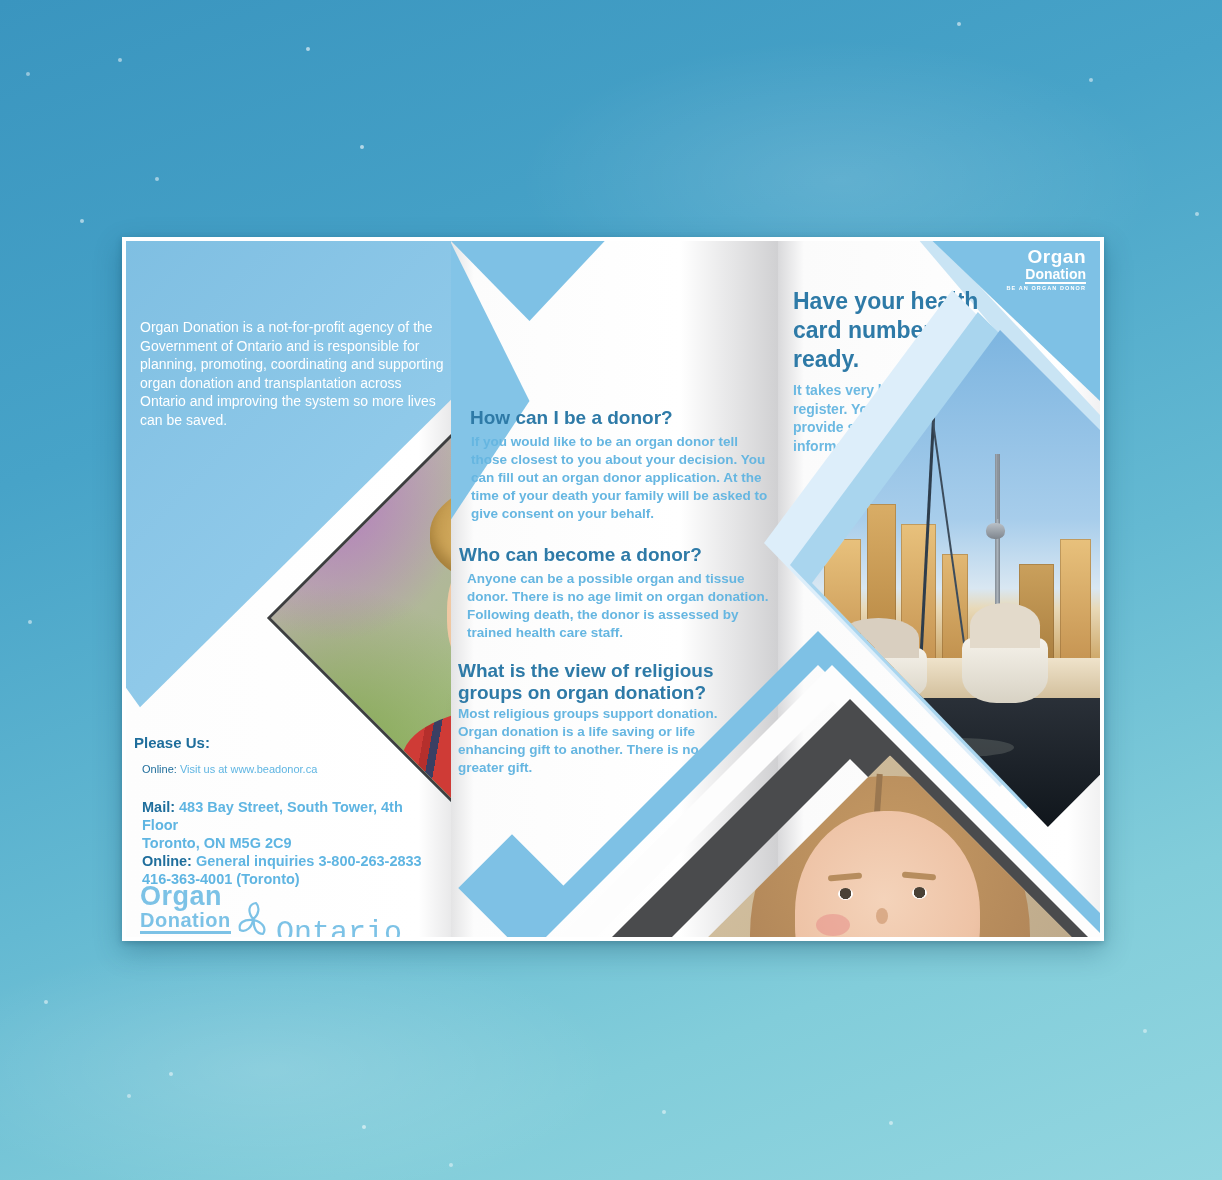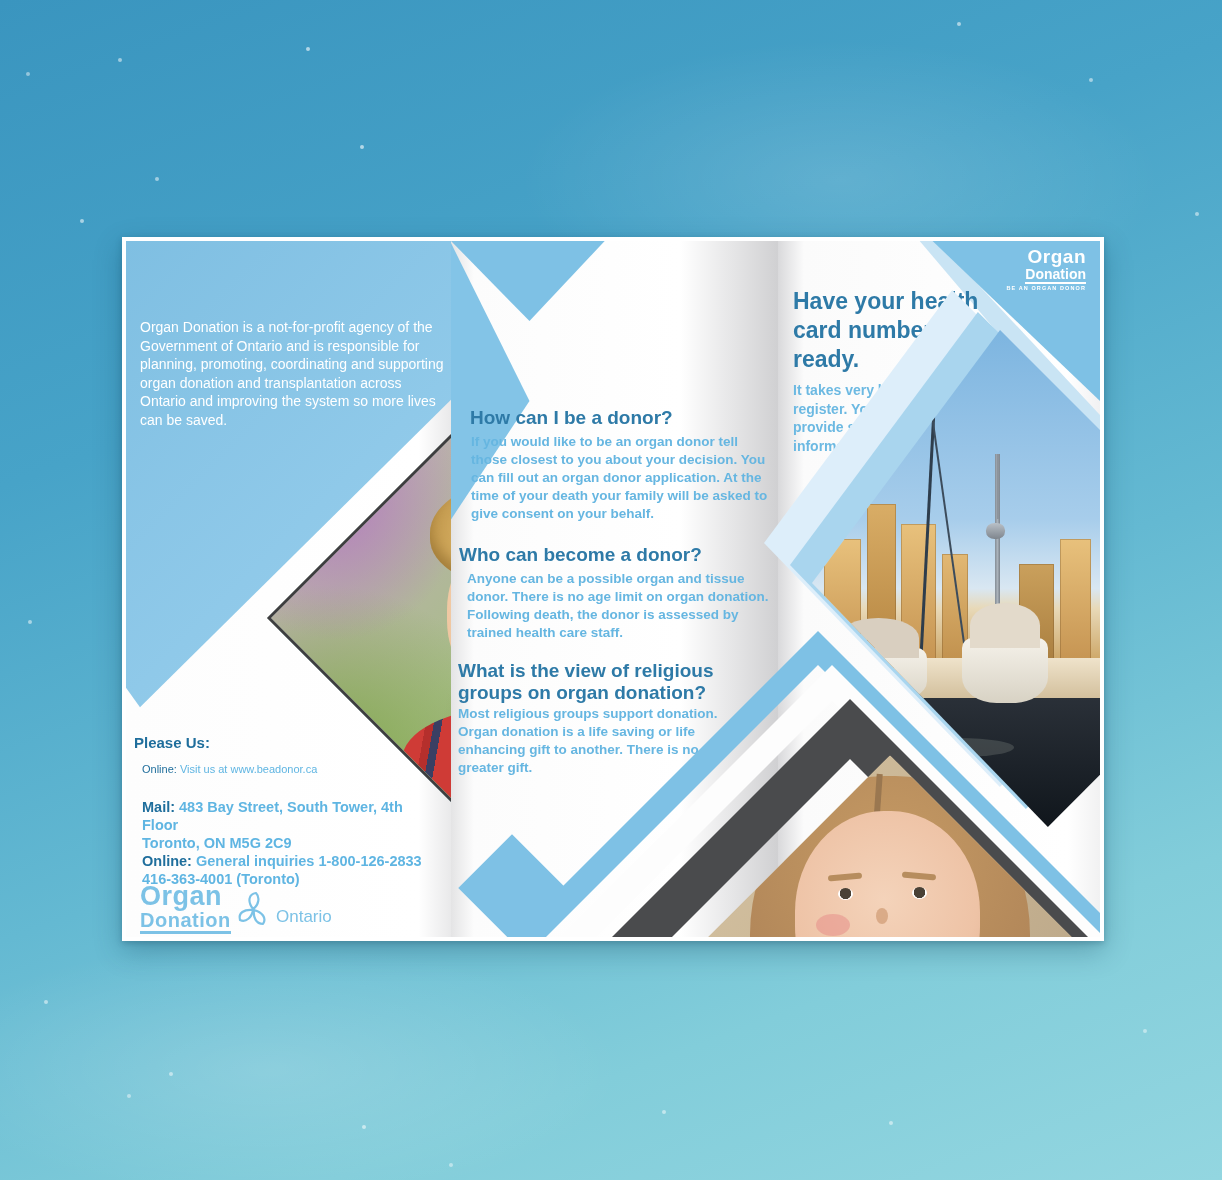--- a/index.html
+++ b/index.html
@@ -130,21 +130,21 @@
   .lp-rule{left:14px;top:62px;width:298px;height:4px;background:#fff;}
   .lp-body{left:14px;top:77px;width:308px;font-size:14px;line-height:1.33;font-weight:normal;color:#fff;}
   .lp-contact{left:8px;top:493px;font-size:15px;font-weight:bold;color:#1f6e9c;}
   .lp-online{left:16px;top:522px;font-size:11px;font-weight:normal;color:#5fb5e2;}
   .lp-mailblock{left:16px;top:558px;width:300px;font-size:14.5px;line-height:1.24;font-weight:bold;color:#5fb5e2;}
   .lbl{color:#1f6e9c;}
   .lp-logo{left:14px;top:642px;color:#7cc2e6;line-height:1;}
   .lp-logo .l1{font-size:27px;font-weight:800;letter-spacing:.5px;}
   .lp-logo .l2{font-size:20px;font-weight:800;border-bottom:3px solid #7cc2e6;display:inline-block;padding-bottom:1px;letter-spacing:.5px;}
   .lp-ontario{left:106px;top:648px;display:flex;align-items:center;color:#7cc2e6;}
-  .lp-ontario .word{font-size:17px;margin-left:2px;margin-top:14px;}
+  .lp-ontario .word{font-size:30px;margin-left:2px;margin-top:27px;font-family:Liberation Mono, monospace;}
 
   .mp-heading{left:138px;top:21px;width:182px;text-align:center;font-size:21px;line-height:1.33;font-weight:bold;color:#2e7aa7;}
   .q-head{font-size:19px;font-weight:bold;color:#2e7aa7;line-height:1.18;}
   .q-body{font-size:13.5px;font-weight:bold;color:#66b6e1;line-height:1.33;}
   .q1h{left:19px;top:166px;}  .q1b{left:20px;top:192px;width:298px;}
   .q2h{left:8px;top:303px;}   .q2b{left:16px;top:329px;width:302px;}
   .q3h{left:7px;top:419px;width:296px;} .q3b{left:7px;top:464px;width:288px;}
 
   .rp-logo{right:14px;top:6px;text-align:right;color:#fff;line-height:1;}
   .rp-logo .l1{font-size:19px;font-weight:800;letter-spacing:.5px;}
@@ -177,21 +177,21 @@
       </div>
 
       <div class="lp-rule"></div>
       <div class="txt lp-body">Organ Donation is a not-for-profit agency of the Government of Ontario and is responsible for planning, promoting, coordinating and supporting organ donation and transplantation across Ontario and improving the system so more lives can be saved.</div>
 
       <div class="txt lp-contact">Please Us:</div>
       <div class="txt lp-online"><span class="lbl">Online:</span><span>  Visit us at www.beadonor.ca</span></div>
       <div class="txt lp-mailblock">
         <span class="lbl">Mail:</span><span> 483 Bay Street, South Tower, 4th Floor</span><br>
         <span>Toronto, ON M5G 2C9</span><br>
-        <span class="lbl">Online:</span><span> General inquiries 1-800-126-2833</span><br>
+        <span class="lbl">Online:</span><span> General inquiries 3-800-263-2833</span><br>
         <span>416-363-4001 (Toronto)</span>
       </div>
 
       <div class="txt lp-logo">
         <div class="l1">Organ</div>
         <div><span class="l2">Donation</span></div>
 
       </div>
       <div class="txt lp-ontario">
         <svg width="42" height="42" viewBox="0 0 42 42">

